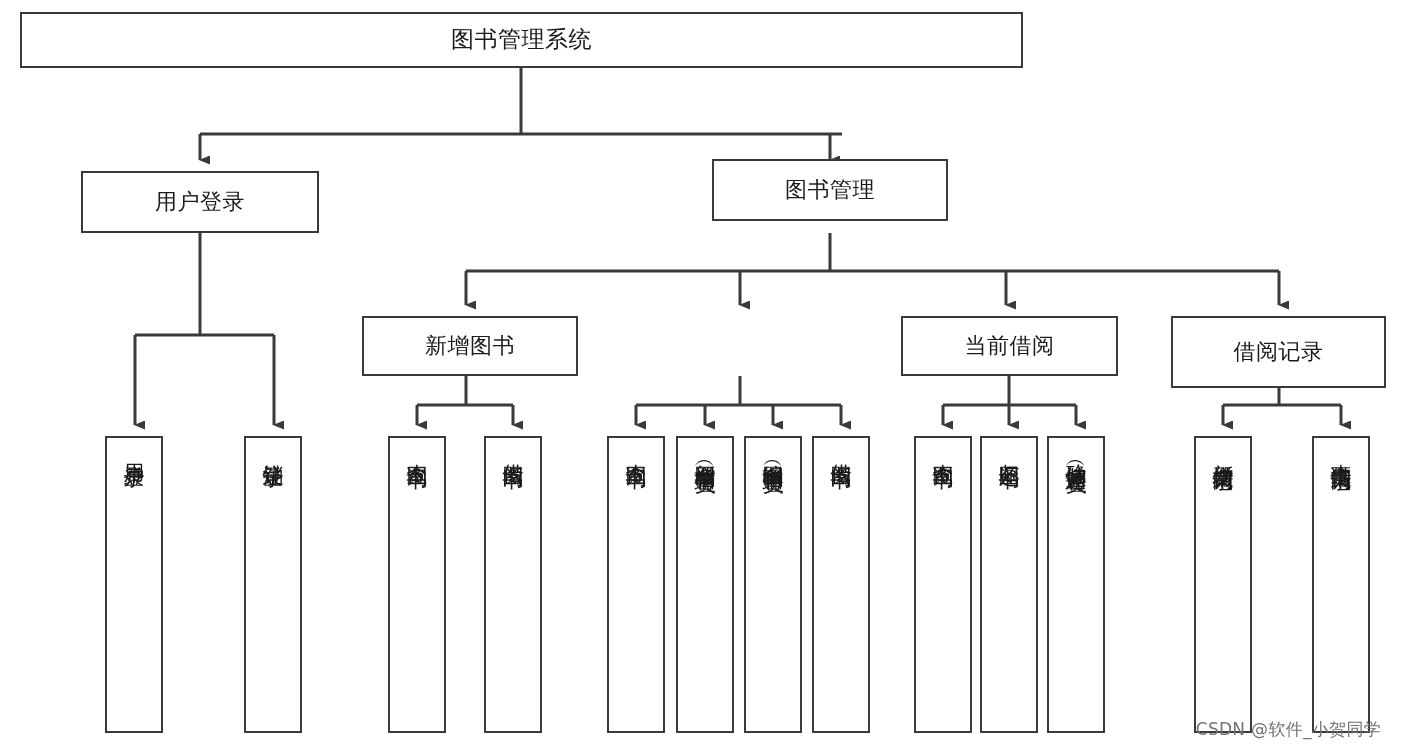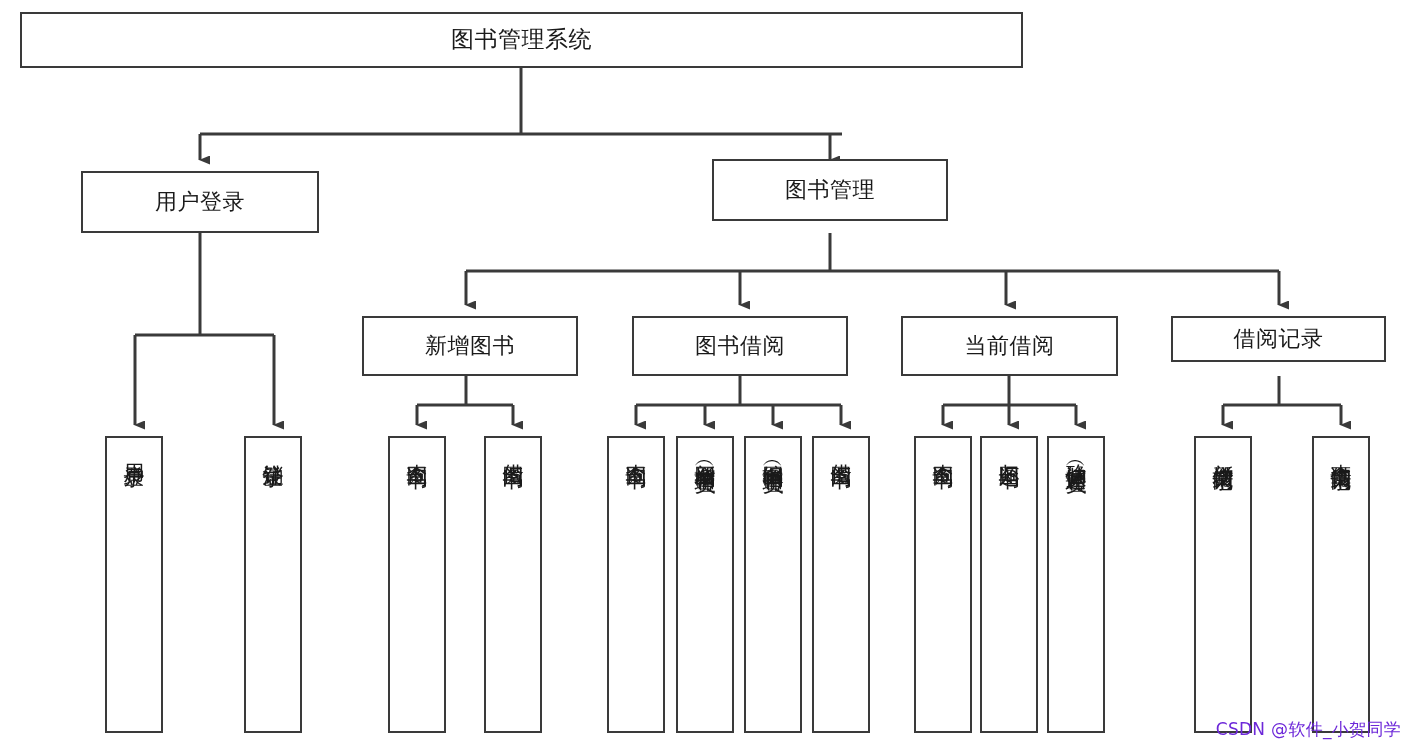--- a/index.html
+++ b/index.html
@@ -57,24 +57,24 @@
     writing-mode: vertical-rl;
     text-orientation: upright;
     font-size: 21px;
     line-height: 1.05;
     letter-spacing: 1.5px;
     white-space: nowrap;
     margin: 0 auto;
   }
   .watermark {
     position: absolute;
-    right: 4px;
+    right: 24px;
     bottom: 6px;
     font-size: 17px;
-    color: #6d28d9;
+    color: #737373;
     white-space: nowrap;
     z-index: 5;
     letter-spacing: 0.3px;
   }
 </style>
 </head>
 <body>
 
 <div id="diagram-root">
 
@@ -135,27 +135,24 @@
   <div class="node horiz" style="left:81px; top:171px; width:238px; height:62px;">
     <span class="lbl">用户登录</span>
   </div>
   <div class="node horiz" style="left:712px; top:159px; width:236px; height:62px;">
     <span class="lbl">图书管理</span>
   </div>
 
   <div class="node horiz" style="left:362px; top:316px; width:216px; height:60px;">
     <span class="lbl">新增图书</span>
   </div>
-  <div class="node horiz" style="left:632px; top:316px; width:216px; height:60px;">
-    <span class="lbl">图书借阅</span>
-  </div>
   <div class="node horiz" style="left:901px; top:316px; width:217px; height:60px;">
     <span class="lbl">当前借阅</span>
   </div>
-  <div class="node horiz" style="left:1171px; top:316px; width:215px; height:46px;">
+  <div class="node horiz" style="left:1171px; top:316px; width:215px; height:72px;">
     <span class="lbl">借阅记录</span>
   </div>
 
   <div class="node vert" style="left:105px; top:436px; width:58px; height:297px;">
     <span class="lbl">用户登录</span>
   </div>
   <div class="node vert" style="left:244px; top:436px; width:58px; height:297px;">
     <span class="lbl">注销登录</span>
   </div>
 

